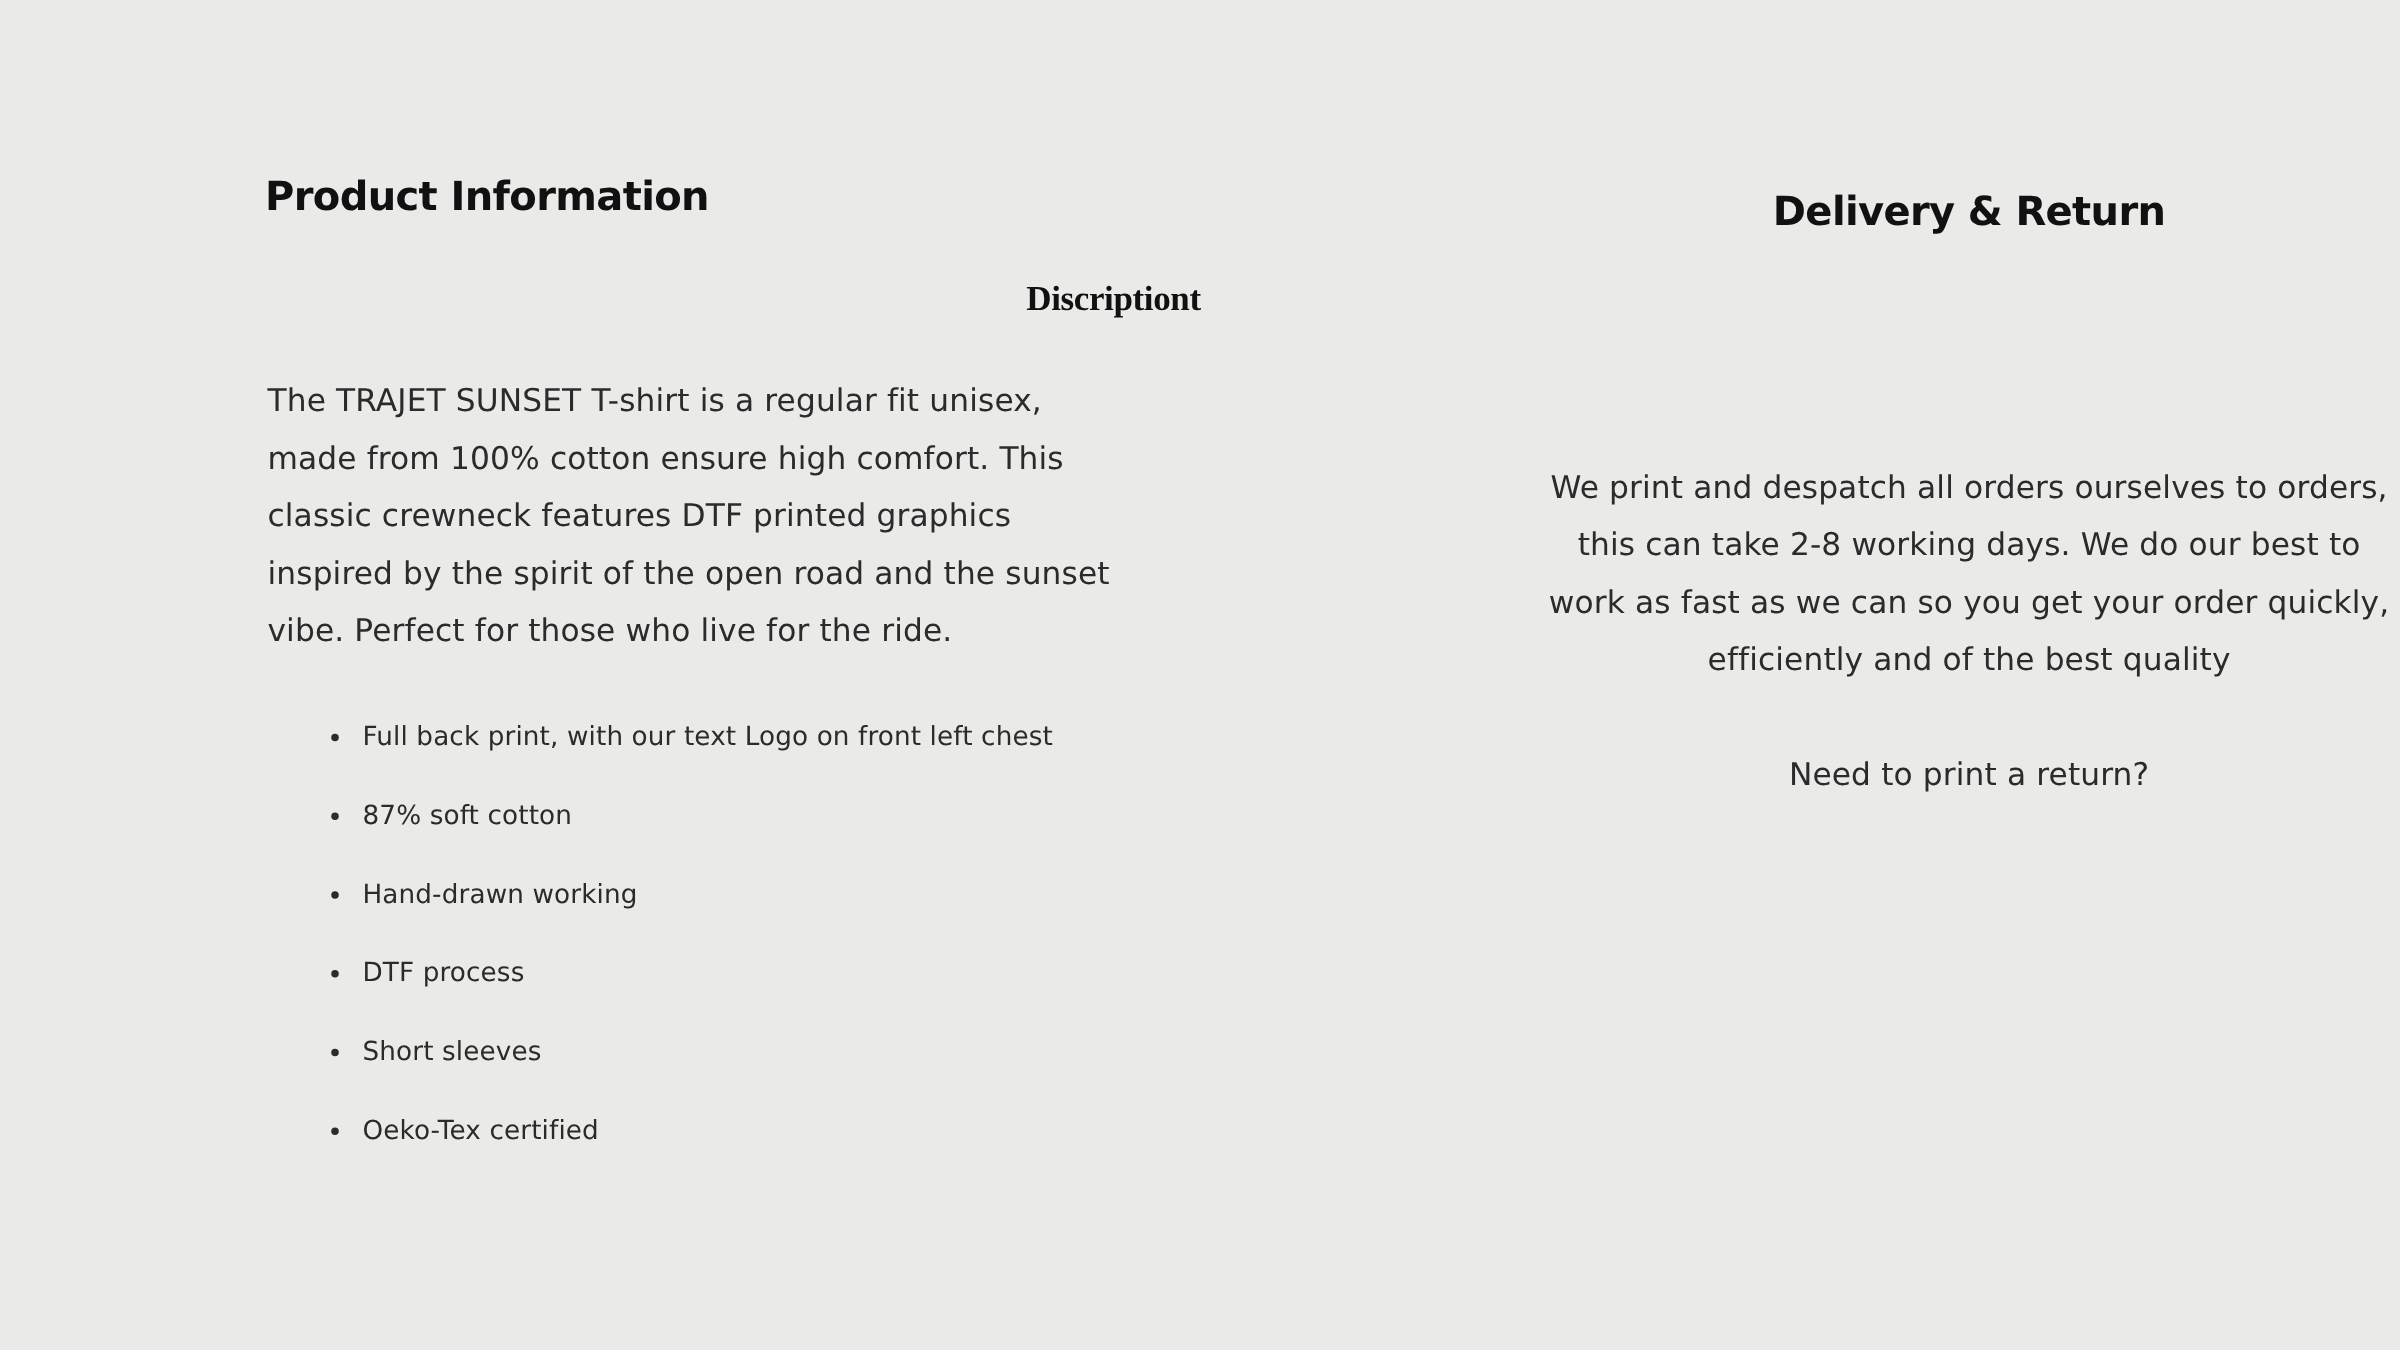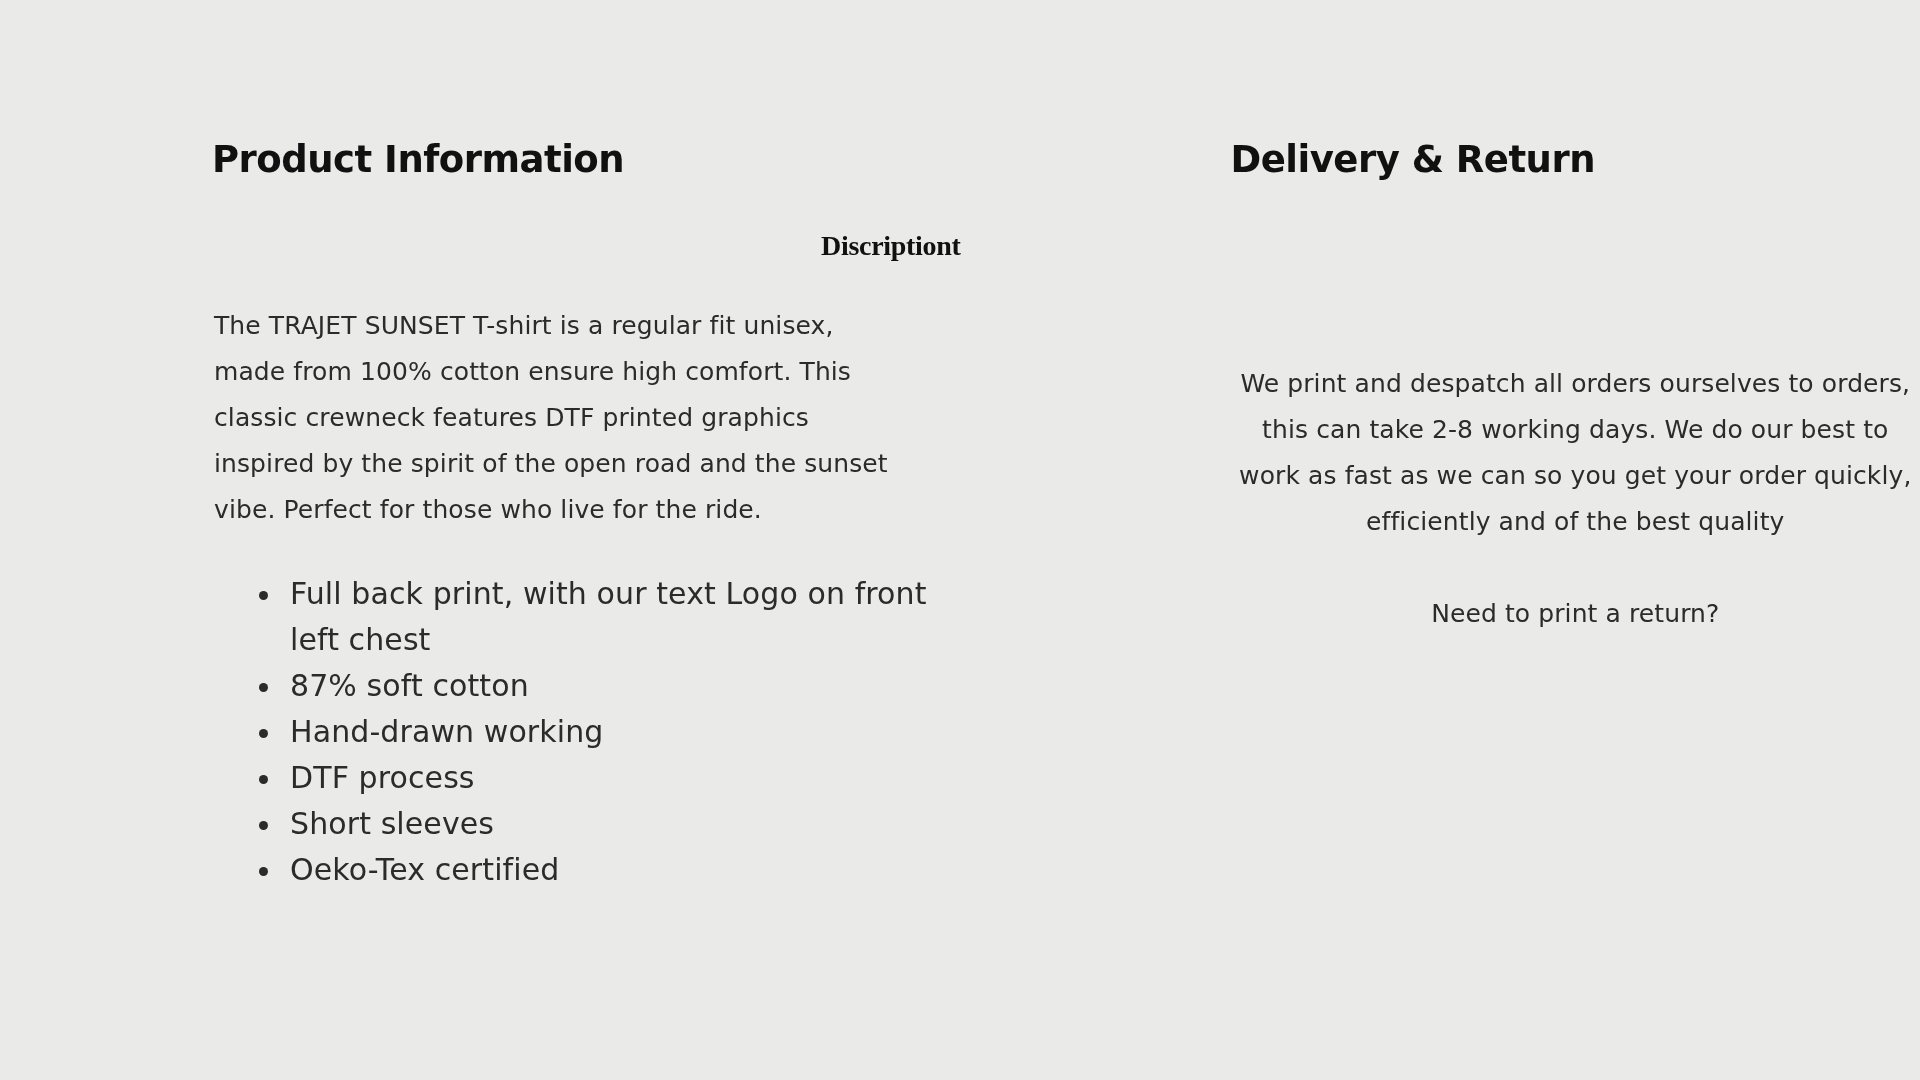--- a/index.html
+++ b/index.html
@@ -33,29 +33,30 @@
   }
   .col-right {
     width: 700px;
     margin-left: 270px;
     box-sizing: border-box;
     text-align: center;
   }
   .h1 {
     font-family: "DejaVu Sans", sans-serif;
     font-weight: bold;
-    font-size: 37px;
+    font-size: 32px;
     letter-spacing: -0.5px;
     color: #111111;
     margin: 0 0 50px 0;
     line-height: 1.1;
   }
   .h1-right {
-    text-align: left;
+    text-align: center;
     margin-bottom: 0;
+    margin-top: 12px;
   }
   .h2 {
     font-family: Liberation Serif, serif;
     font-weight: bold;
     font-size: 28px;
     letter-spacing: -0.3px;
     color: #111111;
     margin: 0 0 42px 16px;
     line-height: 1.1;
     text-align: right;
@@ -70,25 +71,26 @@
   }
   .body-text.left {
     width: 680px;
   }
   ul.features {
     margin: 38px 0 0 0;
     padding-left: 72px;
     list-style: disc;
   }
   ul.features li {
-    font-size: 30px;
+    font-size: 21px;
     line-height: 46px;
     color: #2b2b2b;
     letter-spacing: 0.1px;
     padding-left: 6px;
+    margin-top: 17px;
   }
   .right-block {
     margin-top: 180px;
   }
   .right-text {
     font-size: 25px;
     line-height: 46px;
     color: #2b2b2b;
     letter-spacing: 0.1px;
     margin: 0;

